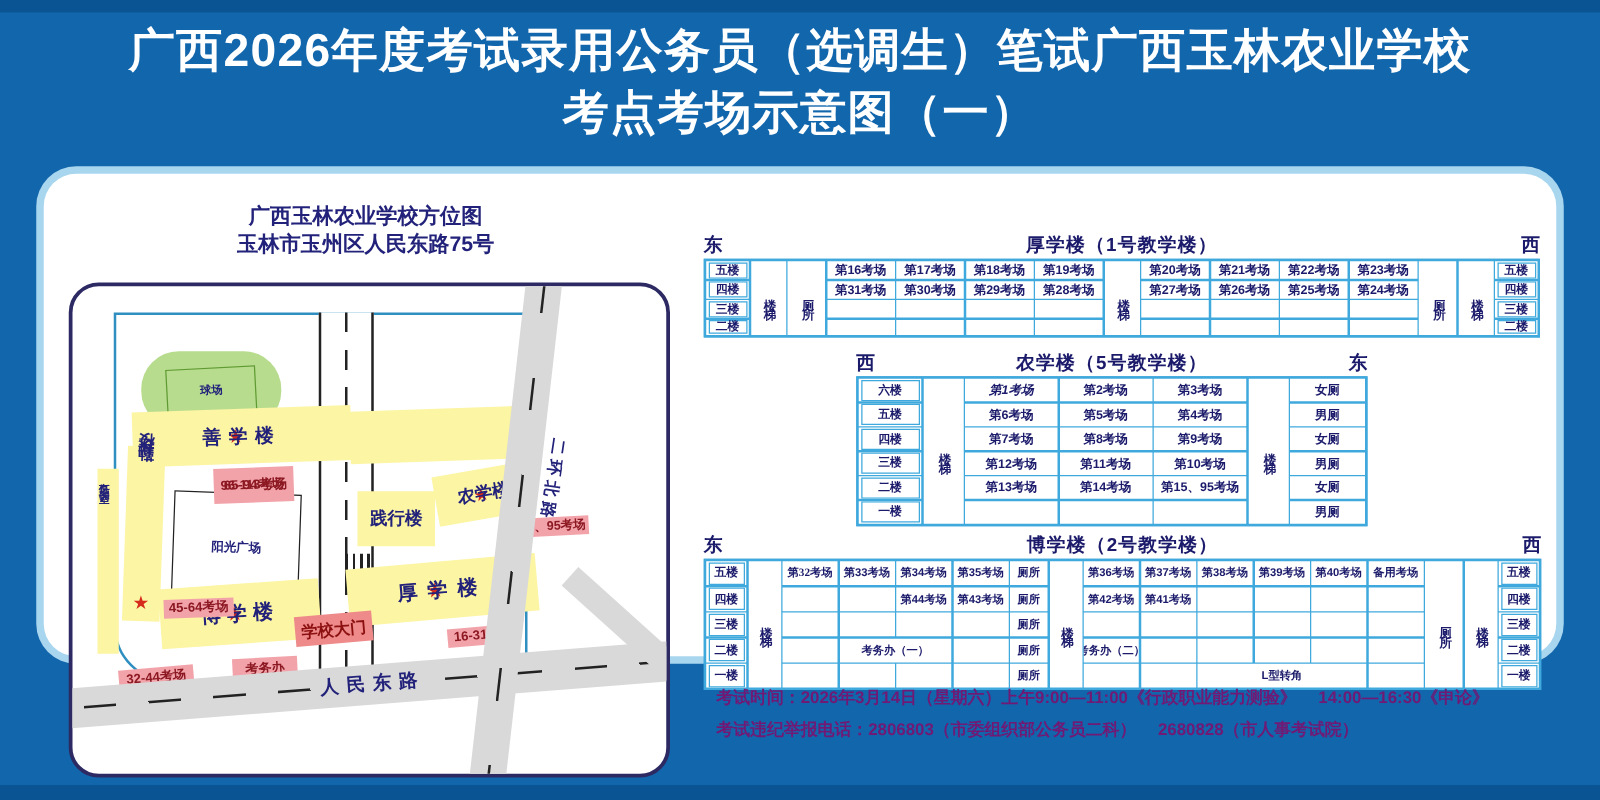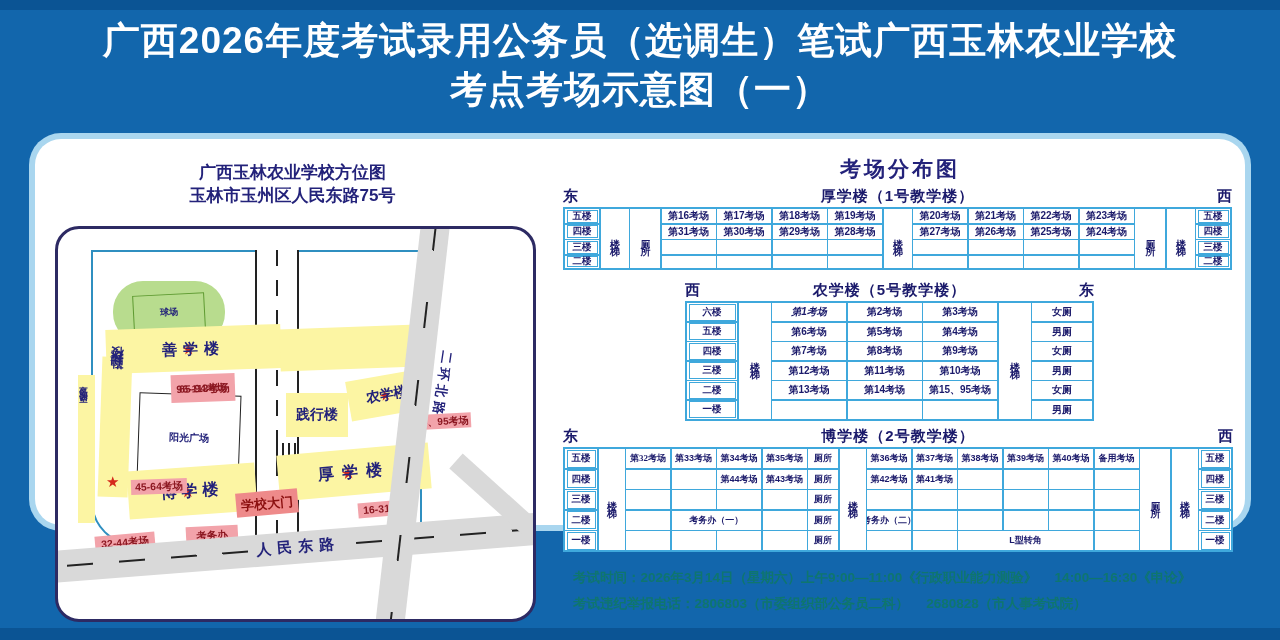--- a/index.html
+++ b/index.html
@@ -95,21 +95,21 @@
   .tbl{position:absolute;display:grid;gap:1.5px;background:#3fa8dc;border:2px solid #3fa8dc;}
   .cell{background:#fff;display:flex;align-items:center;justify-content:center;
     color:#1b1a6b;font-weight:bold;overflow:hidden;white-space:nowrap;}
   .cell.floor{padding:1.5px;}
   .cell.floor span{border:1.5px solid #3fa8dc;width:100%;height:100%;display:flex;
     align-items:center;justify-content:center;font-size:9.5px;}
   .cell.vert span{writing-mode:vertical-rl;text-orientation:upright;letter-spacing:7px;font-size:10px;}
   .fs10 .cell{font-size:10px;}
   .fs9 .cell{font-size:9px;}
 
-  #info{position:absolute;left:538px;top:426px;width:660px;color:#0f766e;font-weight:bold;
+  #info{position:absolute;left:538px;top:406px;width:660px;color:#701a75;font-weight:bold;
     font-size:13.5px;line-height:26px;}
 </style>
 </head>
 <body>
 
 <div class="edge-strip" id="strip-top"></div>
 <div class="edge-strip" id="strip-bottom"></div>
 
 <div id="main-title">
   <div>广西2026年度考试录用公务员（选调生）笔试广西玉林农业学校</div>
@@ -177,21 +177,20 @@
       <div class="dash2"></div>
       <div class="rlabel">人民东路</div>
     </div>
     <div id="road-erhuan" class="road">
       <div class="dashv"></div>
       <div class="rlabel">二环北路</div>
     </div>
     <div id="road-fork" class="road"></div>
   </div>
 
-  <div id="dist-heading">考场分布图</div>
 
   <div id="tables-region">
       <div class="tbl-head" style="left: 528px; top: 48px; width: 669px;">
         <span class="dir-left">东</span>
         <span class="ttl">厚学楼（1号教学楼）</span>
         <span class="dir-right">西</span>
       </div>
       <div class="tbl fs10" style="left: 528px; top: 68px; grid-template-columns: 34px 28px 30px 54px 54px 54px 54px 28px 54px 54px 54px 54px 30px 28px 34px; grid-template-rows: 14px 14px 14px 12px;">
         <div class="cell floor" style="grid-area: 1 / 1 / span 1 / span 1;">
           <span>五楼</span>

